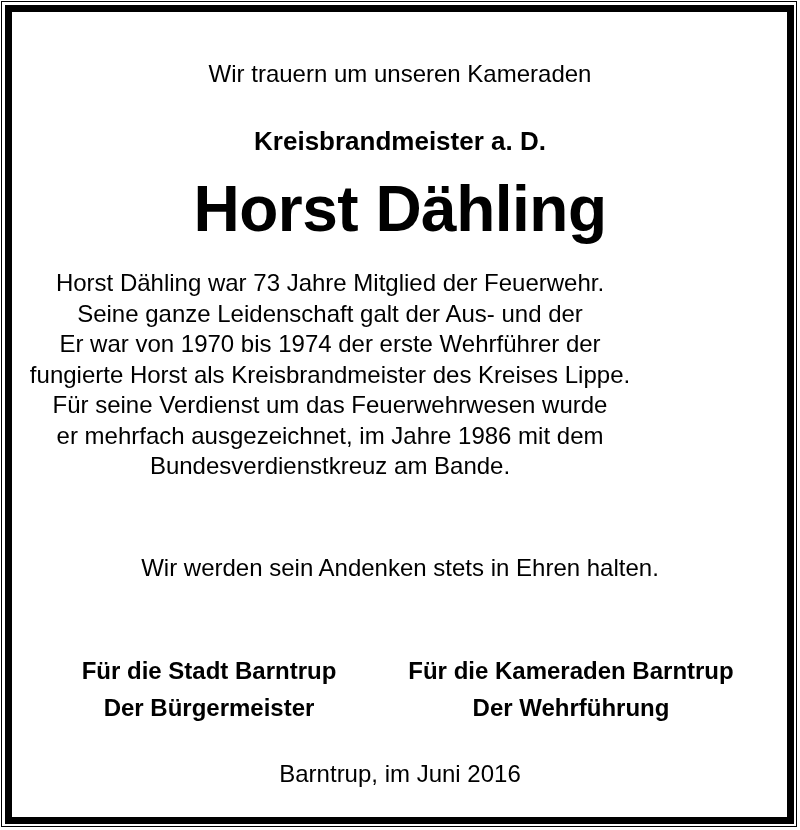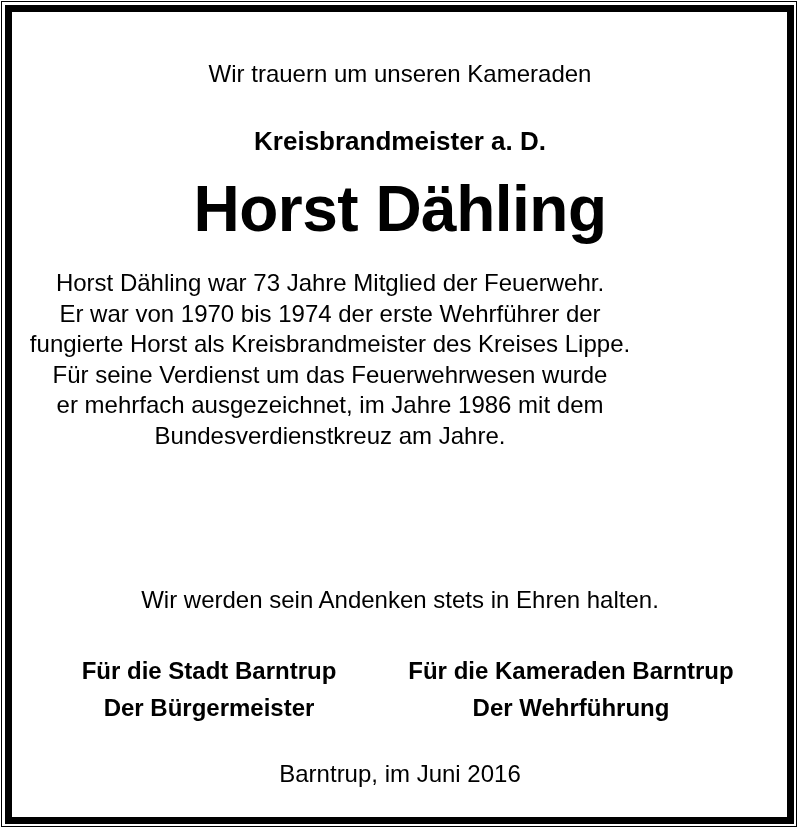--- a/index.html
+++ b/index.html
@@ -55,21 +55,21 @@
       position: absolute;
       left: 0;
       top: 268px;
       width: 660px;
       text-align: center;
       font-size: 24px;
       line-height: 30.5px;
     }
     .bio div { white-space: nowrap; }
     .closing {
-      top: 586px;
+      top: 554px;
       font-size: 24px;
     }
     .sig {
       position: absolute;
       text-align: center;
       font-weight: bold;
       font-size: 24px;
       line-height: 37px;
       white-space: nowrap;
     }
@@ -85,25 +85,26 @@
 
 <div class="outer-frame"></div>
 <div class="inner-frame"></div>
 
 <div class="line intro">Wir trauern um unseren Kameraden</div>
 <div class="line rank">Kreisbrandmeister a. D.</div>
 <div class="line name">Horst Dähling</div>
 
 <div class="bio">
   <div>Horst Dähling war 73 Jahre Mitglied der Feuerwehr.</div>
+  <div>Seine ganze Leidenschaft galt der Aus- und der</div>
   <div>Er war von 1970 bis 1974 der erste Wehrführer der</div>
   <div>fungierte Horst als Kreisbrandmeister des Kreises Lippe.</div>
   <div>Für seine Verdienst um das Feuerwehrwesen wurde</div>
   <div>er mehrfach ausgezeichnet, im Jahre 1986 mit dem</div>
-  <div>Bundesverdienstkreuz am Jahre.</div>
+  <div>Bundesverdienstkreuz am Bande.</div>
 </div>
 
 <div class="line closing">Wir werden sein Andenken stets in Ehren halten.</div>
 
 <div class="sig sig-left">
   <div>Für die Stadt Barntrup</div>
   <div>Der Bürgermeister</div>
 </div>
 <div class="sig sig-right">
   <div>Für die Kameraden Barntrup</div>

